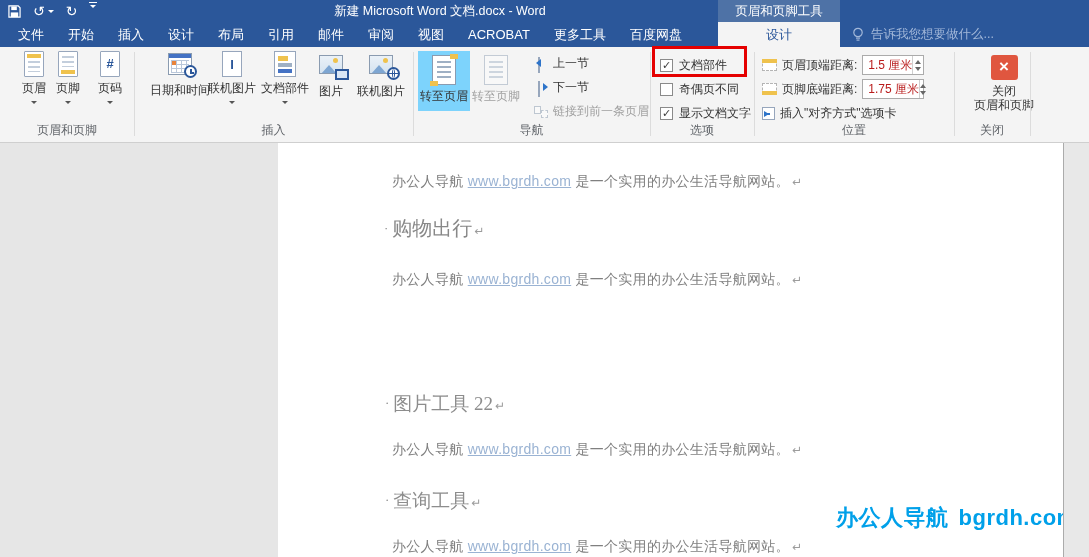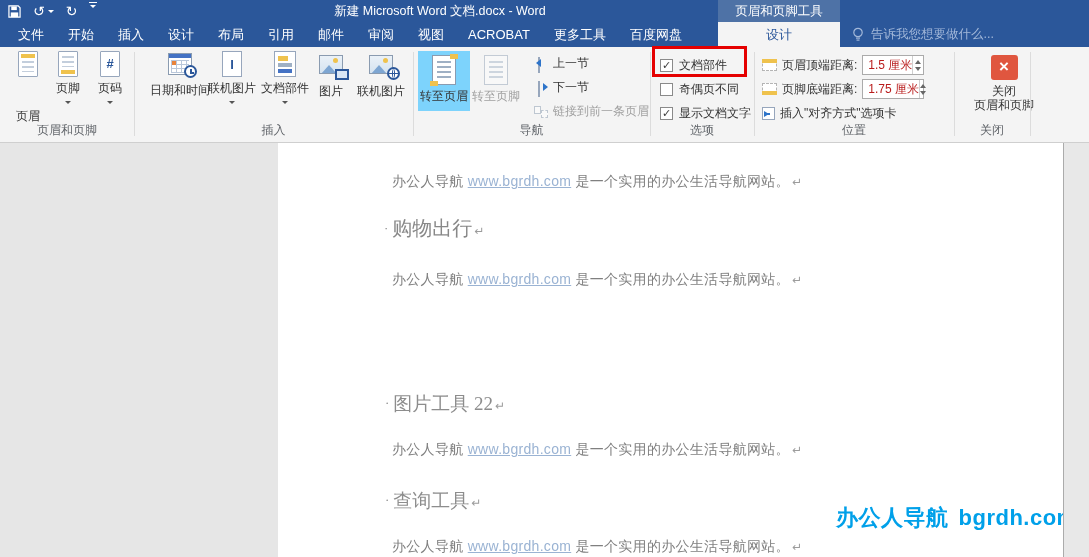--- a/index.html
+++ b/index.html
@@ -169,21 +169,21 @@
         <circle cx="6" cy="5.5" r="4.2" fill="none" stroke="#A3B8D9" stroke-width="1.2"></circle>
         <rect x="4" y="10.5" width="4" height="1.2" fill="#A3B8D9"></rect>
         <rect x="4.5" y="12.5" width="3" height="1.2" fill="#A3B8D9"></rect>
       </svg>
       <span>告诉我您想要做什么...</span>
     </div>
   </div>
 
   <div class="ribbon">
 
-    <div class="bigbtn" style="left:8px; width:40px;gap:28px;">
+    <div class="bigbtn" style="left:14px; width:40px;">
       <div class="pg">
           <div class="bar-t"></div>
           <div class="lines" style="top:9px;"></div>
         </div>
       <div class="lbl">页眉</div>
       <div class="caret"></div>
     </div>
     <div class="bigbtn" style="left:48px; width:40px;">
       <div class="pg">
           <div class="bar-b"></div>

